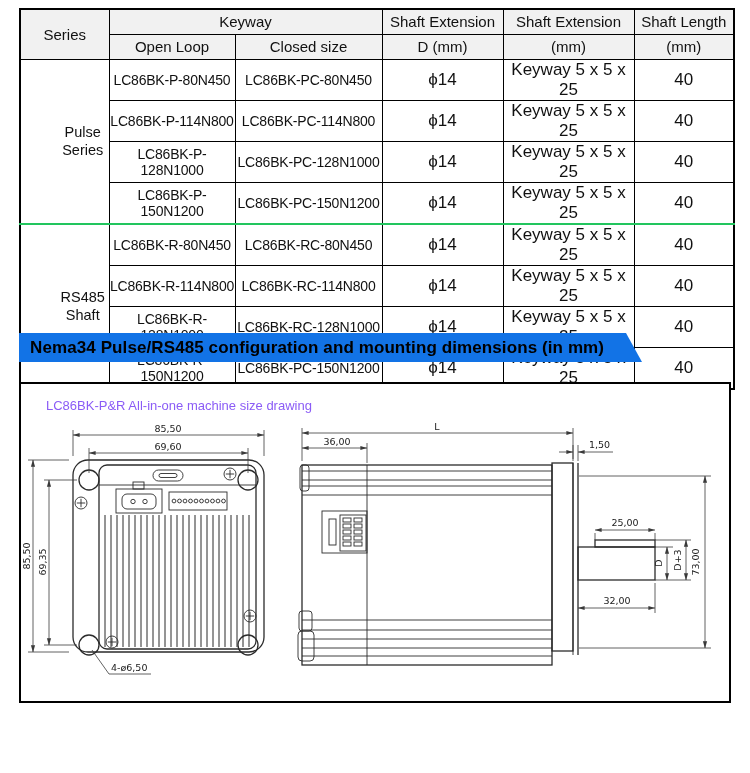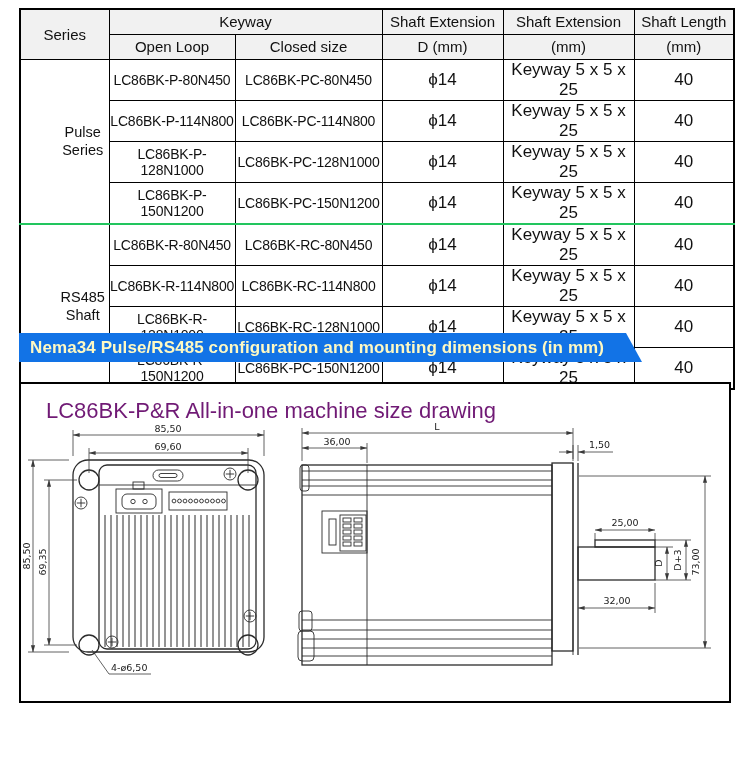--- a/index.html
+++ b/index.html
@@ -22,21 +22,21 @@
   
   .banner { position: absolute; left: 19px; top: 333px; width: 623px; height: 29px;
             clip-path: polygon(0 0, calc(100% - 16px) 0, 100% 100%, 0 100%);
             display: flex; align-items: center; }
   .banner-text { color: #fff; font-size: 17px; font-weight: bold; padding-left: 11px;
                  letter-spacing: 0.1px; white-space: nowrap; }
 
   
   .panel { position: absolute; left: 19px; top: 382px; width: 712px; height: 321px;
            border: 2px solid #000; background: #fff; }
-  .panel-title { position: absolute; left: 25px; top: 14px; font-size: 22px; color: #701a75;
+  .panel-title { position: absolute; left: 25px; top: 14px; font-size: 13px; color: #8b5cf6;
                  white-space: nowrap; }
   .panel svg { position: absolute; left: 0; top: 39px; }
   .drw { stroke: #2b2b2b; stroke-width: 1.3; fill: none; }
   .thin { stroke: #2b2b2b; stroke-width: 0.9; fill: none; }
   .dim { stroke: #3a3a3a; stroke-width: 0.8; fill: none; }
   text.dimtxt { font-family: "DejaVu Sans", sans-serif; font-size: 9.5px; fill: #1a1a1a;
                 stroke: none; }
   .finline { stroke: #2b2b2b; stroke-width: 1; }
 </style>
 </head>
@@ -127,21 +127,21 @@
         <td class="model-cell">LC86BK-R-150N1200</td>
         <td class="model-cell">LC86BK-PC-150N1200</td>
         <td>ϕ14</td>
         <td>Keyway 5 x 5 x 25</td>
         <td>40</td>
       </tr>
     </tbody>
   </table>
 
   <div class="banner" style="background: rgb(18, 115, 230);">
-    <span class="banner-text" style="color: #fef9c3;">Nema34 Pulse/RS485 configuration and mounting dimensions (in mm)</span>
+    <span class="banner-text" style="color: #000000;">Nema34 Pulse/RS485 configuration and mounting dimensions (in mm)</span>
   </div>
 
   <div class="panel">
     <div class="panel-title">LC86BK-P&amp;R All-in-one machine size drawing</div>
 
     <svg width="708" height="278" viewBox="0 0 708 278">
       <defs>
         <marker id="arr" viewBox="0 0 10 8" refX="9.5" refY="4" markerWidth="9" markerHeight="7" orient="auto-start-reverse">
           <path d="M0,1 L10,4 L0,7 z" fill="#3a3a3a"></path>
         </marker>

